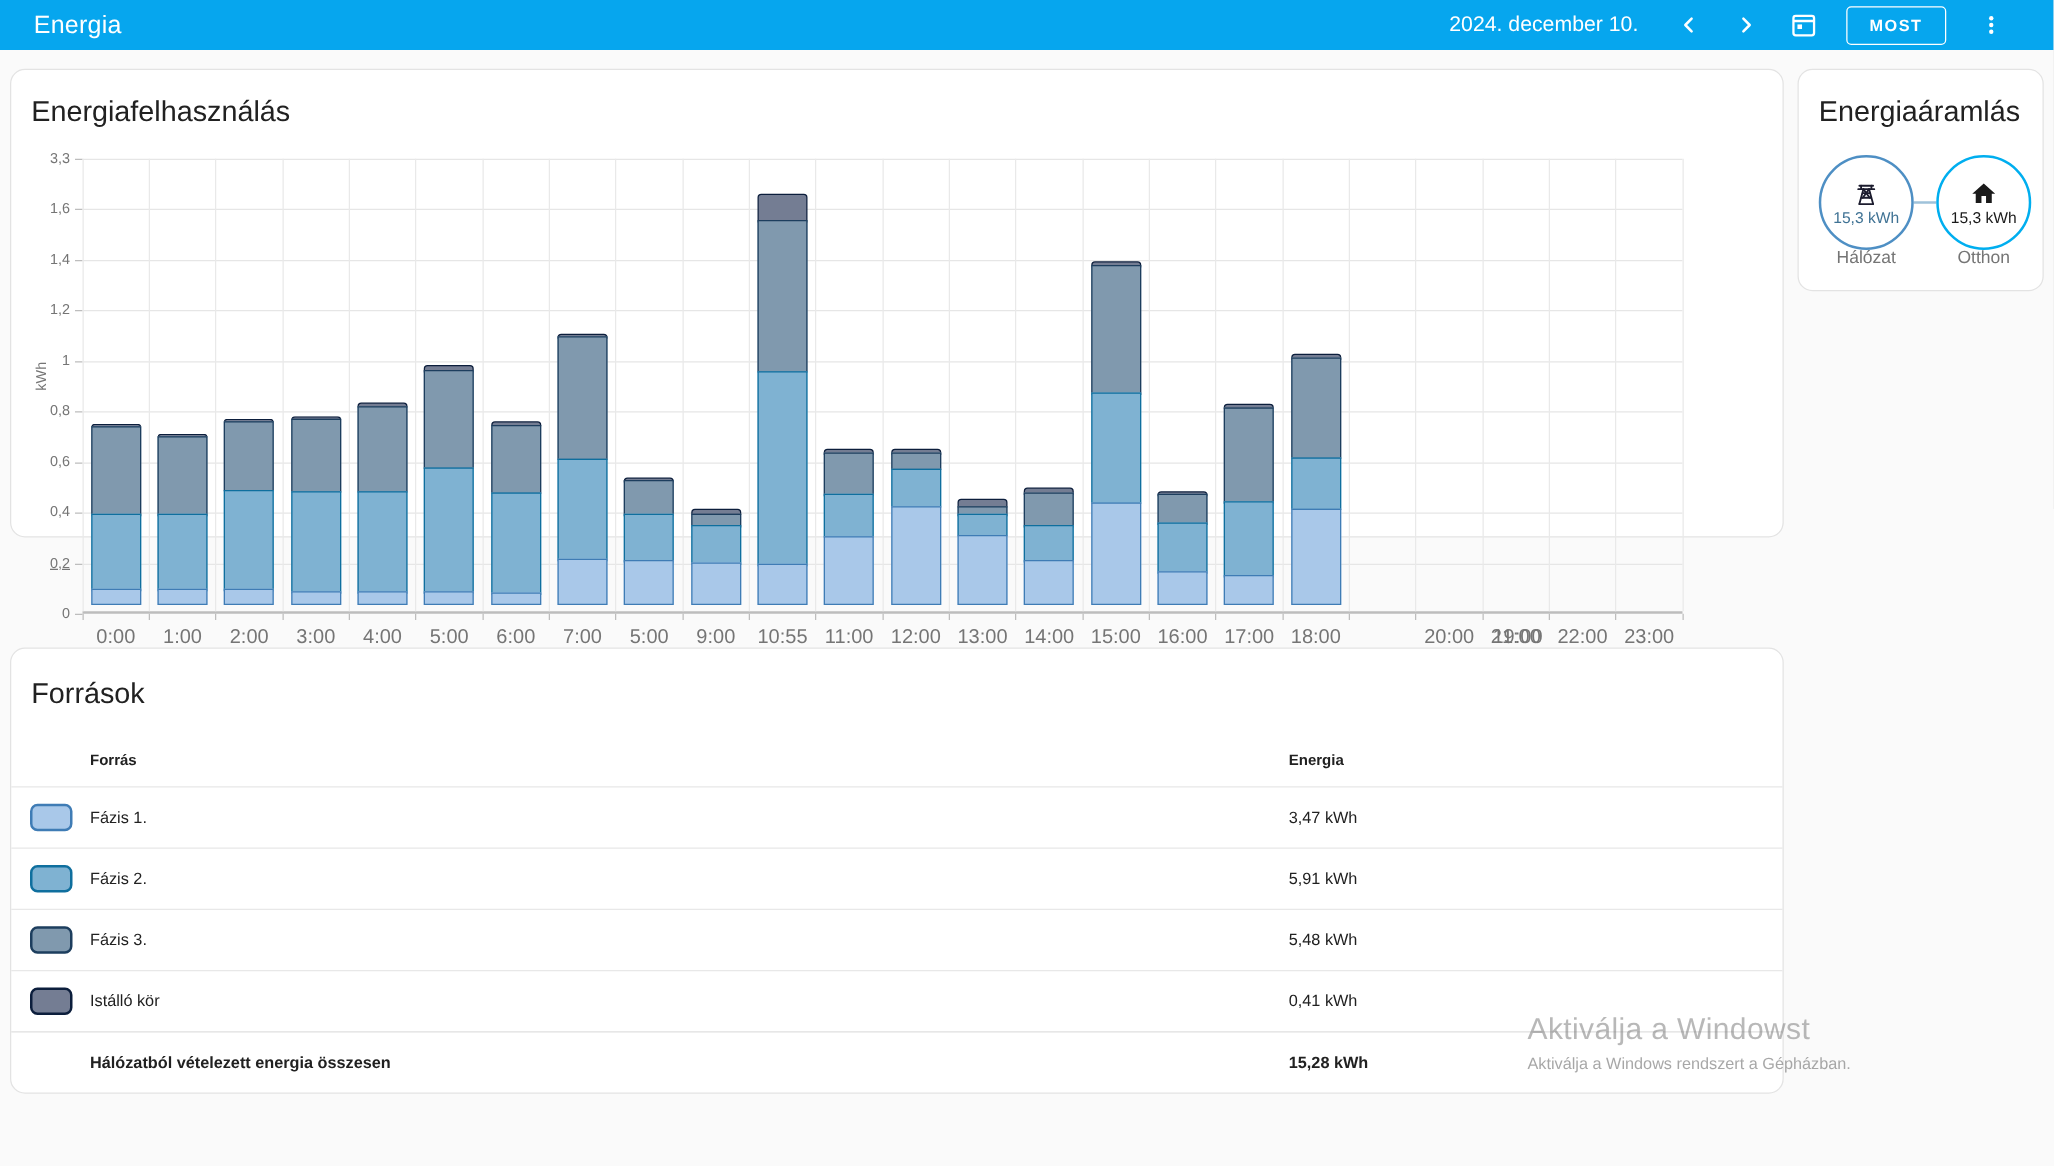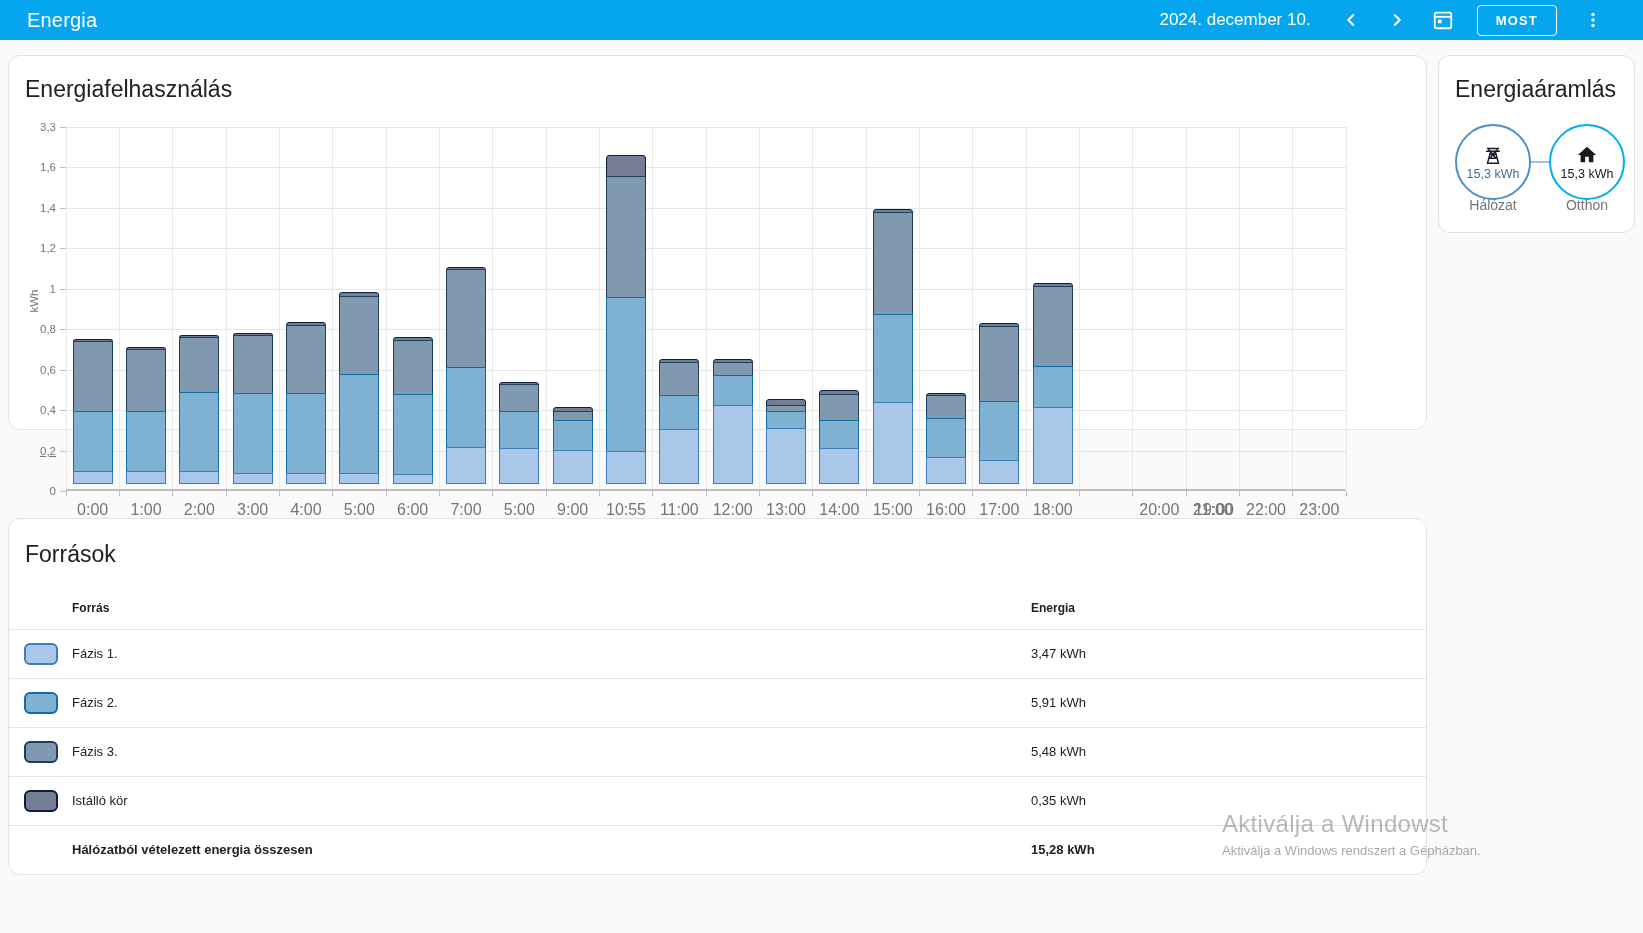--- a/index.html
+++ b/index.html
@@ -399,21 +399,21 @@
             <span class="src-value">5,91 kWh</span>
           </div>
           <div class="src-row">
             <span class="src-swatch" style="background: rgb(128, 153, 174); border-color: rgb(29, 62, 94);"></span>
             <span class="src-label">Fázis 3.</span>
             <span class="src-value">5,48 kWh</span>
           </div>
           <div class="src-row">
             <span class="src-swatch" style="background: rgb(116, 125, 147); border-color: rgb(12, 30, 60);"></span>
             <span class="src-label">Istálló kör</span>
-            <span class="src-value">0,35 kWh</span>
+            <span class="src-value">0,41 kWh</span>
           </div>
         </div>
       <div class="src-total">
         <span class="src-label">Hálózatból vételezett energia összesen</span>
         <span class="src-value">15,28 kWh</span>
       </div>
     </div>
   </section>
 
   <div class="watermark">

